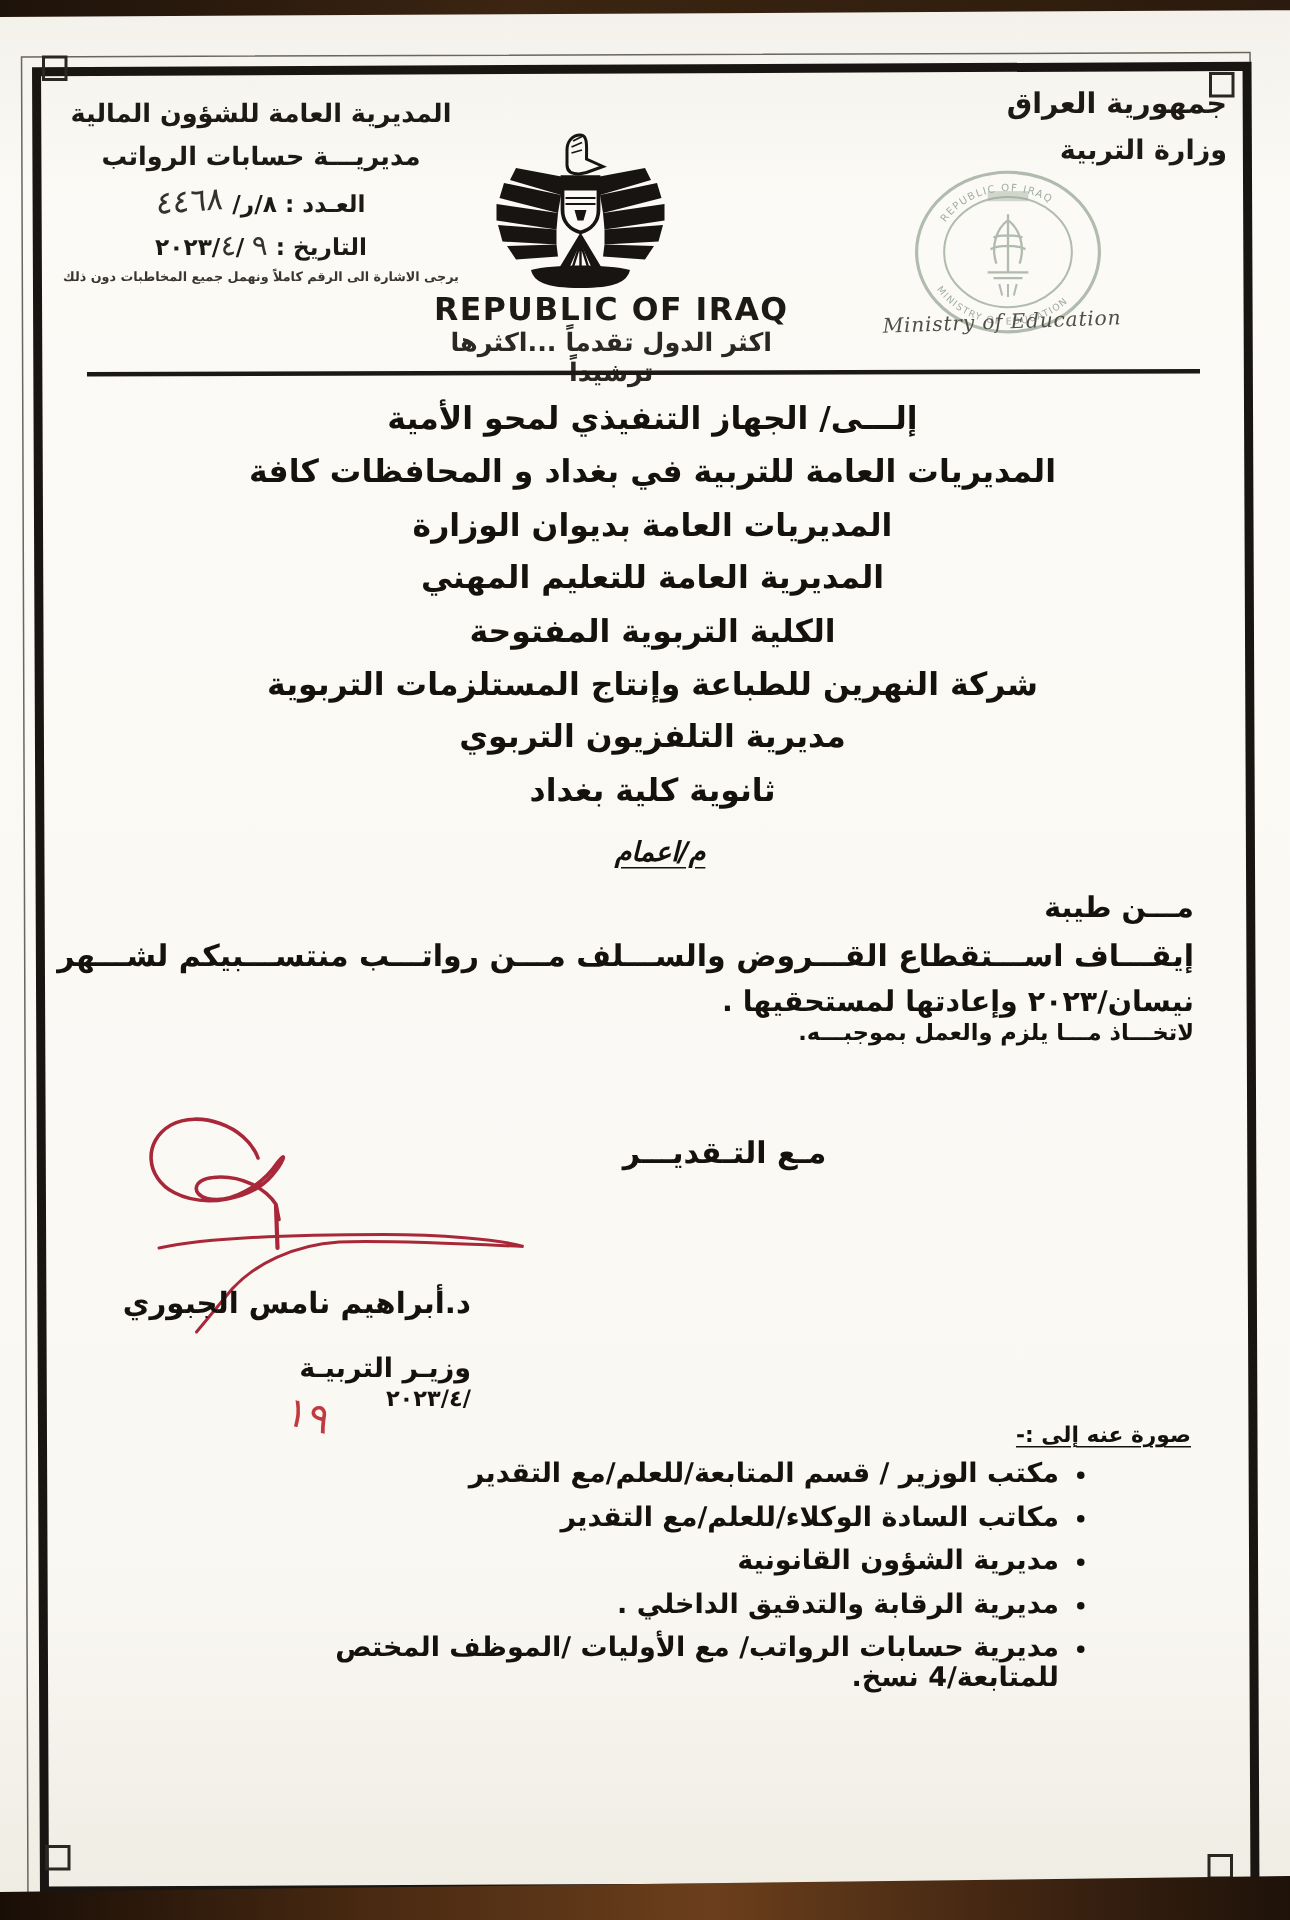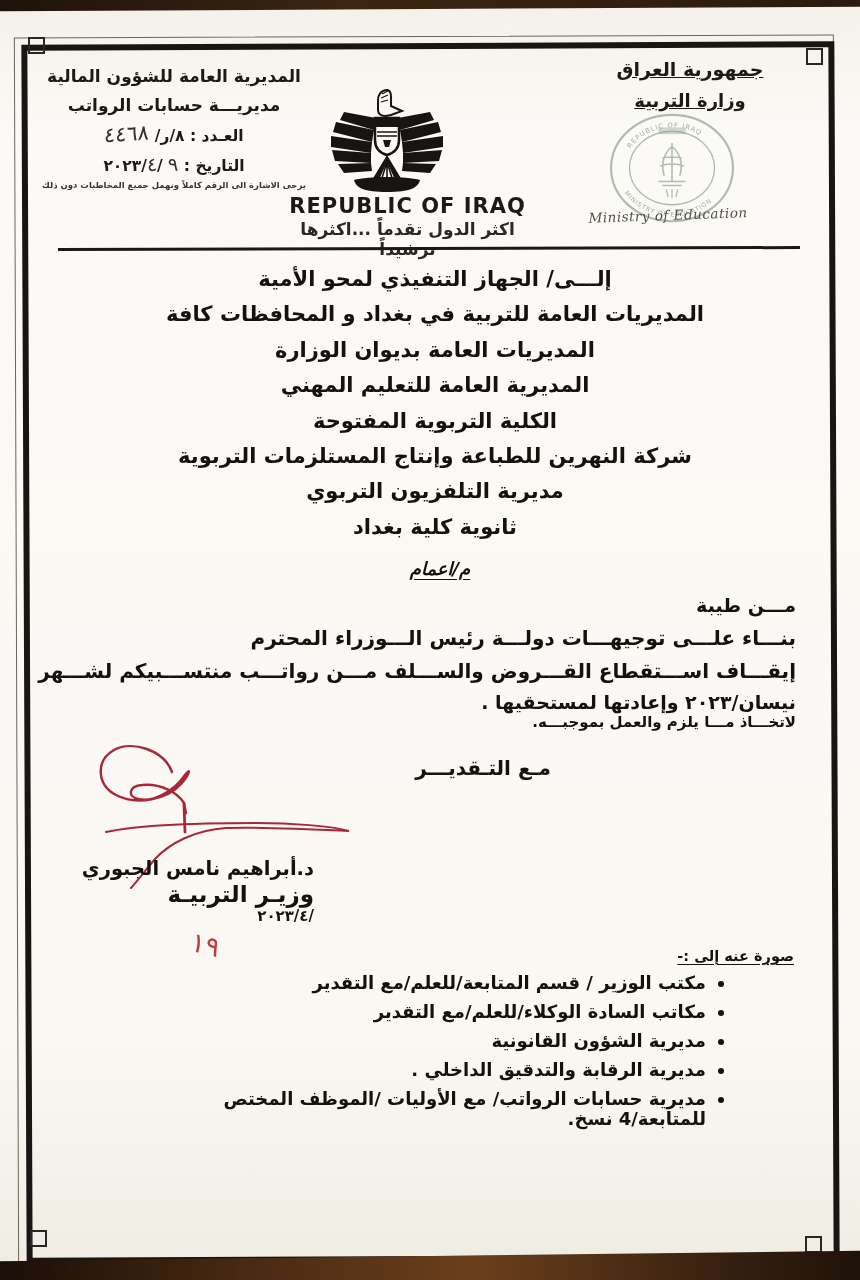--- a/index.html
+++ b/index.html
@@ -33,21 +33,21 @@
   }
   .cmark{position:absolute;width:13px;height:13px;border:2px solid #2a2723;background:transparent;}
   .cmark.c1{left:28px;top:31px;}
   .cmark.c2{left:806px;top:42px;}
   .cmark.c3{left:30px;top:1224px;}
   .cmark.c4{left:805px;top:1230px;}
 
   .txt{color:#1d1a16;}
 
   
-  .hdr-right{position:absolute;left:590px;top:52px;width:200px;text-align:center;direction:rtl;text-decoration:underline;}
+  .hdr-right{position:absolute;left:618px;top:52px;width:200px;text-align:right;direction:rtl;}
   .hdr-right .l1{font-size:19px;font-weight:bold;}
   .hdr-right .l2{font-size:18px;font-weight:bold;margin-top:10px;}
   .seal{position:absolute;left:603px;top:104px;width:138px;height:118px;opacity:.8;}
   .ministry-script{
     position:absolute;left:588px;top:201px;width:160px;text-align:center;
     font-family:"DejaVu Serif", serif;font-style:italic;font-size:13.5px;color:#4f4f46;
     transform:rotate(-2deg);letter-spacing:.5px;
   }
 
   
@@ -86,21 +86,21 @@
   .bl.t2{font-size:20px;margin-top:9px;}
   .bl.t3{font-size:19px;margin-top:8px;}
   .bl.t4{font-size:15px;margin-top:0;}
   .closing{position:absolute;left:408px;top:750px;width:150px;text-align:center;direction:rtl;
     font-size:20px;font-weight:bold;color:#15110c;white-space:nowrap;}
 
   
   .sig-svg{position:absolute;left:76px;top:734px;width:284px;height:152px;}
   .signer{position:absolute;left:52px;top:851px;width:262px;text-align:right;direction:rtl;color:#15110c;}
   .signer .nm{font-size:19.5px;font-weight:bold;white-space:nowrap;}
-  .signer .tt{font-size:23px;font-weight:bold;margin-top:1px;letter-spacing:1px;}
+  .signer .tt{font-size:18px;font-weight:bold;margin-top:22px;letter-spacing:1px;}
   .signer .dt{font-size:15px;font-weight:bold;direction:ltr;}
   .hand-day{
     position:absolute;left:191px;top:923px;font-size:27px;color:#c03a40;
     transform:rotate(14deg);letter-spacing:4px;font-weight:normal;
   }
 
   
   .cc{position:absolute;right:66px;top:940px;width:580px;direction:rtl;color:#15110c;text-align:right;}
   .cc .cc-h{font-size:14.5px;font-weight:bold;text-decoration:underline;text-underline-offset:3px;display:inline-block;}
   .cc ul{margin:8px 0 0 0;padding:0 88px 0 0;list-style:disc;}
@@ -205,21 +205,20 @@
     <div class="r">الكلية التربوية المفتوحة</div>
     <div class="r">شركة النهرين للطباعة وإنتاج المستلزمات التربوية</div>
     <div class="r">مديرية التلفزيون التربوي</div>
     <div class="r">ثانوية كلية بغداد</div>
   </div>
 
   <div class="subject">م/اعمام</div>
 
   <div class="letter-body">
     <div class="bl g">مـــن طيبة</div>
-    <div class="bl t1">بنـــاء علـــى توجيهـــات دولـــة رئيس الـــوزراء المحترم</div>
     <div class="bl t2">إيقـــاف اســـتقطاع القـــروض والســـلف مـــن رواتـــب منتســـبيكم لشـــهر</div>
     <div class="bl t3">نيسان/٢٠٢٣ وإعادتها لمستحقيها .</div>
     <div class="bl t4">لاتخـــاذ مـــا يلزم والعمل بموجبـــه.</div>
   </div>
   <div class="closing">مـع التـقديـــر</div>
 
   <svg class="sig-svg" viewBox="0 0 284 152">
     <g stroke="#a8283a" fill="none" stroke-width="2.4" stroke-linecap="round">
       <path d="M 96,32 C 88,10 56,0 38,10 C 19,21 21,45 40,55 C 61,66 92,59 105,44 C 113,35 116,26 109,35 C 99,50 78,63 62,59 C 51,56 53,46 66,45 C 84,43 101,52 108,63 L 110,73"></path>
       <path d="M 108,64 L 109,92" stroke-width="2.8"></path>

